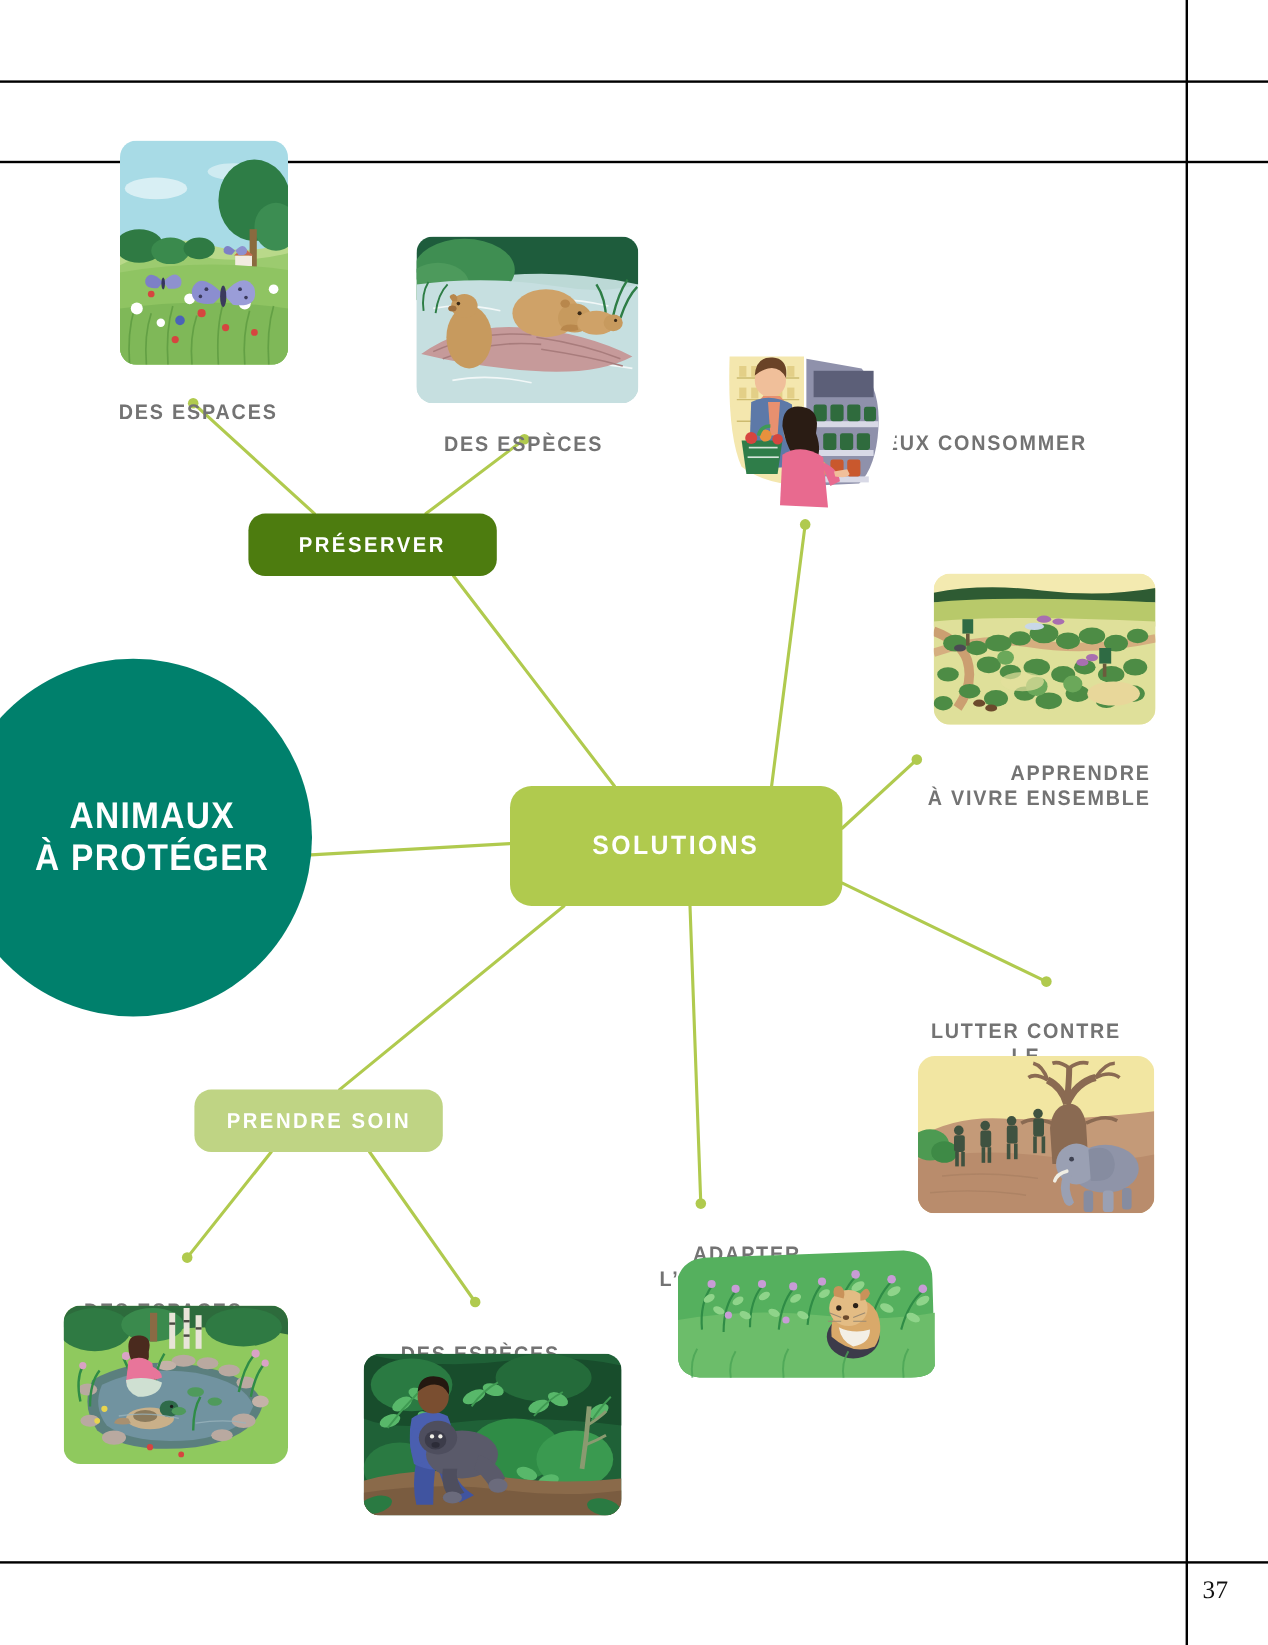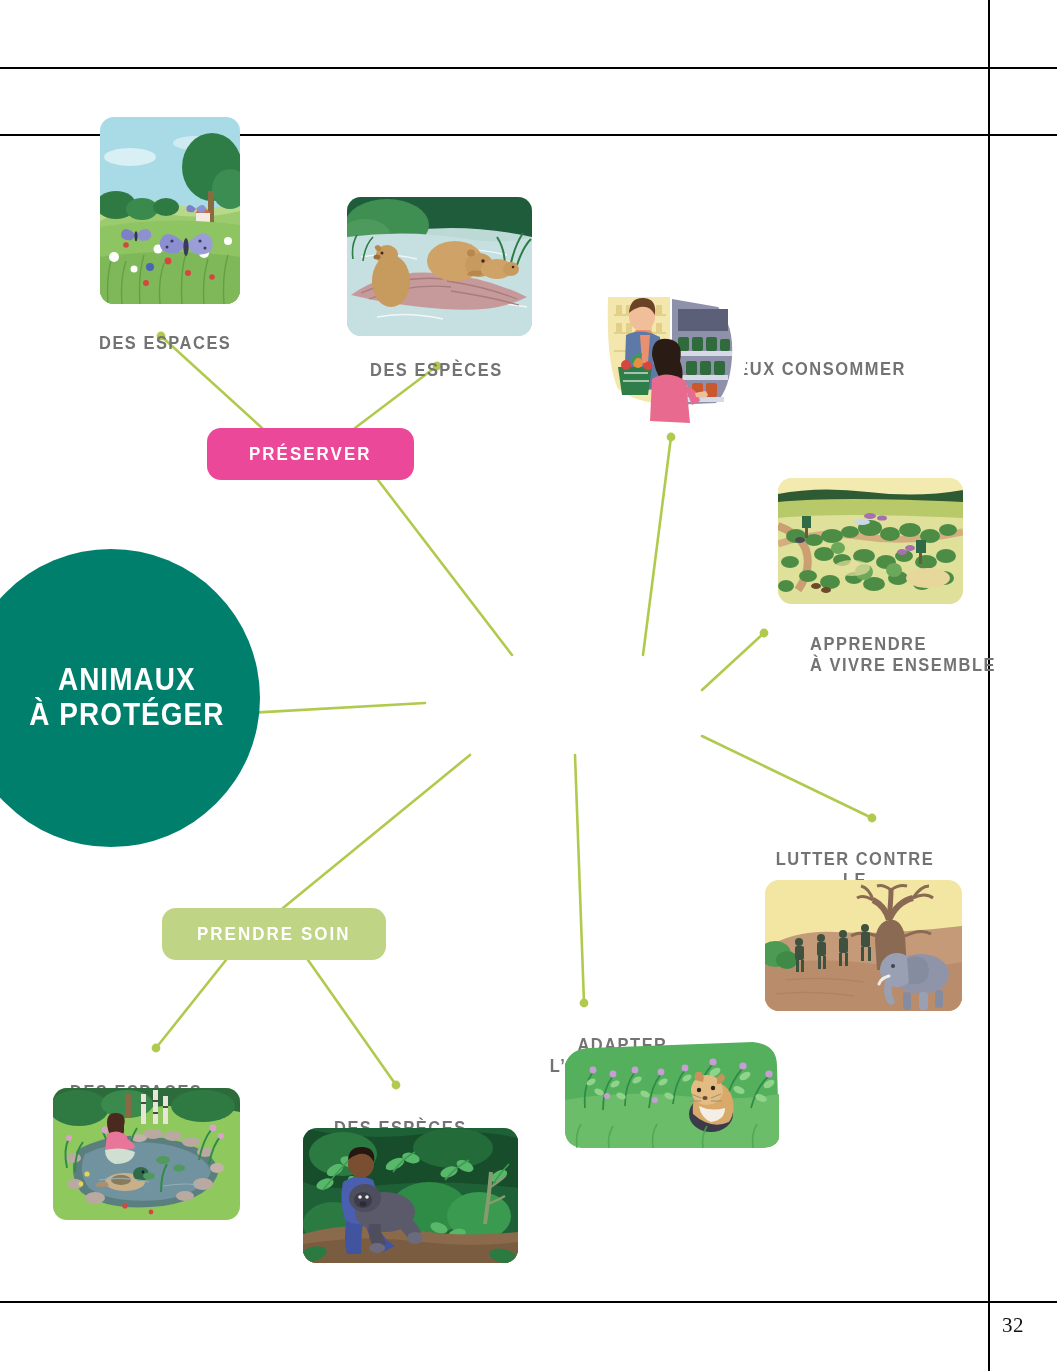--- a/index.html
+++ b/index.html
@@ -98,26 +98,26 @@
   #pill-solutions {
     left: 425px; top: 655px;
     width: 277px; height: 100px;
     background: #b0ca4e;
     font-size: 22px;
     border-radius: 18px;
   }
   #pill-preserver {
     left: 207px; top: 428px;
     width: 207px; height: 52px;
-    background: #ec4899;
+    background: #4d7c0f;
     font-size: 18px;
   }
   #pill-prendre-soin {
     left: 162px; top: 908px;
-    width: 224px; height: 52px;
+    width: 207px; height: 52px;
     background: #bfd484;
     font-size: 18px;
   }
 
   
   .leaf-label {
     position: absolute;
     color: #737373;
     font-weight: bold;
     font-size: 17.5px;
@@ -125,21 +125,21 @@
     line-height: 1.24;
     white-space: pre-line;
   }
   .leaf-label span { display: block; transform: scaleX(.94); transform-origin: left center; }
   .leaf-label.center span { transform-origin: center; }
   .leaf-label.center { text-align: center; }
 
   #lbl-preserve-espaces { left: 99px;  top: 311px; }
   #lbl-preserve-especes { left: 370px; top: 338px; }
   #lbl-mieux            { left: 716px; top: 337px; }
-  #lbl-apprendre        { left: 804px; top: 612px; width: 203px; text-align: left; }
+  #lbl-apprendre        { left: 762px; top: 612px; width: 203px; text-align: right; }
   #lbl-braconnage       { left: 769px; top: 827px; width: 172px; text-align: center; }
   #lbl-agriculture      { left: 505px; top: 1013px; width: 155px; text-align: center; margin-left: 40px; }
   #lbl-soin-espaces     { left: 70px;  top: 1060px; }
   #lbl-soin-especes     { left: 334px; top: 1096px; }
 
   
   .illus {
     position: absolute;
     overflow: hidden;
     border-radius: 14px;
@@ -158,21 +158,21 @@
 </head>
 <body>
 
 <div id="page">
 
   <div class="rule-h" id="rule-top-1"></div>
   <div class="rule-h" id="rule-top-2"></div>
   <div class="rule-h" id="rule-bottom"></div>
   <div class="rule-v" id="rule-right"></div>
 
-  <div id="page-number">32</div>
+  <div id="page-number">37</div>
 
   <svg id="connectors" viewBox="0 0 1057 1371" xmlns="http://www.w3.org/2000/svg">
     <g stroke="#b0ca4e" stroke-width="2.6" fill="#b0ca4e" stroke-linecap="round">
 
       <line x1="248" y1="713" x2="425" y2="703"></line>
 
       <line x1="512" y1="655" x2="378" y2="480"></line>
 
       <line x1="470" y1="755" x2="283" y2="908"></line>
 
@@ -200,20 +200,23 @@
       <line x1="308" y1="960" x2="396" y2="1085"></line>
       <circle cx="396" cy="1085" r="4.4" stroke="none"></circle>
     </g>
   </svg>
 
   <div id="hub">
     <div class="hub-text">ANIMAUX
 À PROTÉGER</div>
   </div>
 
+  <div class="pill" id="pill-solutions">
+    <span>SOLUTIONS</span>
+  </div>
   <div class="pill" id="pill-preserver">
     <span>PRÉSERVER</span>
   </div>
   <div class="pill" id="pill-prendre-soin">
     <span>PRENDRE SOIN</span>
   </div>
 
   <div class="leaf-label" id="lbl-preserve-espaces">
     <span>DES ESPACES</span>
   </div>

